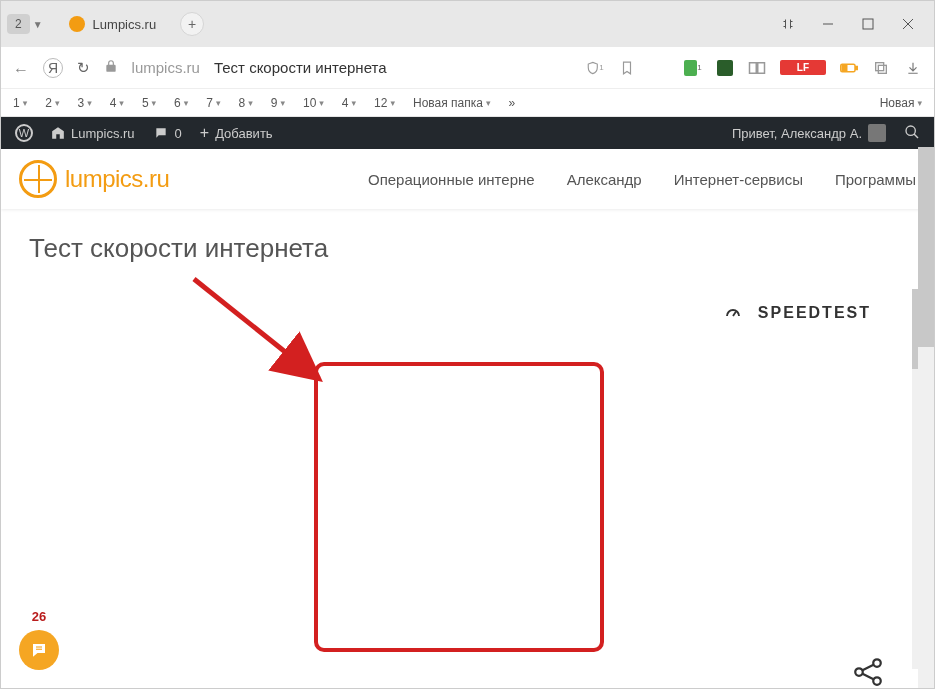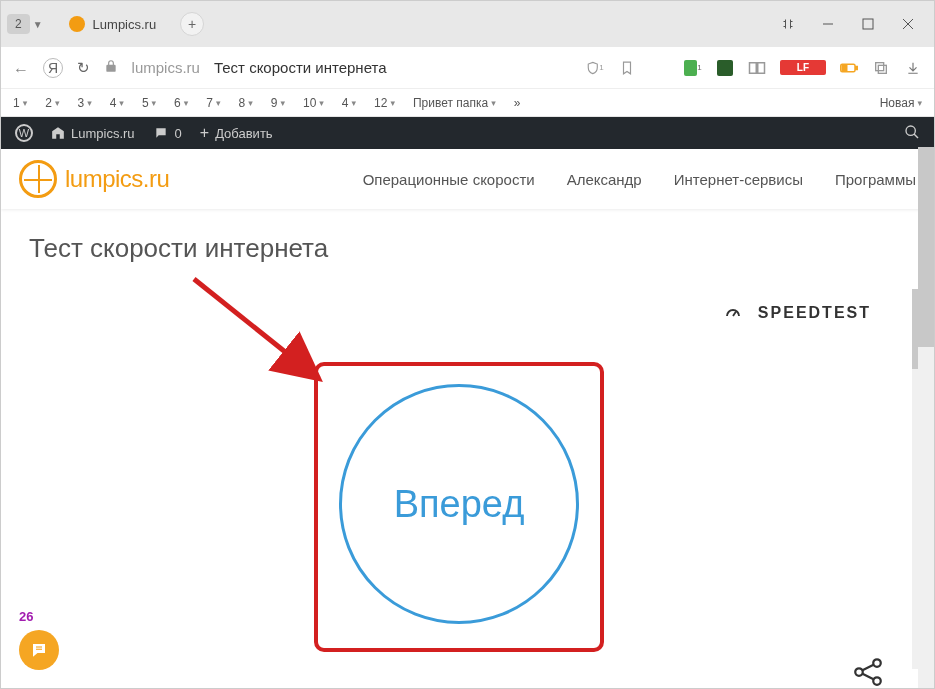--- a/index.html
+++ b/index.html
@@ -62,21 +62,21 @@
 .gauge-icon { width: 18px; height: 18px; }
 
 .highlight-box { position: absolute; left: 285px; top: 78px; width: 290px; height: 290px; border: 4px solid #d32020; border-radius: 10px; }
 .go-circle { position: absolute; left: 310px; top: 100px; width: 240px; height: 240px; border: 3px solid #3a9bd9; border-radius: 50%; display: flex; align-items: center; justify-content: center; font-size: 38px; color: #3a9bd9; font-weight: 400; cursor: pointer; }
 
 .arrow { position: absolute; left: 155px; top: -15px; }
 
 .share-btn { position: absolute; right: 20px; bottom: 10px; }
 
 .chat-badge { position: absolute; left: 18px; bottom: 18px; }
-.chat-count { color: #a21caf; font-size: 13px; font-weight: bold; margin-bottom: 6px; display: block; text-align: left; }
+.chat-count { color: #b91c1c; font-size: 13px; font-weight: bold; margin-bottom: 6px; display: block; text-align: center; }
 .chat-bubble { width: 40px; height: 40px; background: #f5a623; border-radius: 50%; display: flex; align-items: center; justify-content: center; }
 
 .inner-scroll { position: absolute; right: 8px; top: 288px; width: 14px; height: 380px; background: #f0f0f0; }
 .inner-scroll-thumb { width: 100%; height: 80px; background: #c8c8c8; }
 
 .right-scroll { position: absolute; right: 0; top: 146px; width: 16px; bottom: 0; background: #f0f0f0; }
 .right-scroll-thumb { width: 100%; height: 200px; background: #c8c8c8; }
 </style>
 </head>
 <body>
@@ -211,21 +211,21 @@
     </span>
   <span class="bm-item">
       <span>4</span>
       <span class="bm-chev">▾</span>
     </span>
   <span class="bm-item">
       <span>12</span>
       <span class="bm-chev">▾</span>
     </span>
   <span class="bm-item">
-      <span>Привет папка</span>
+      <span>Новая папка</span>
       <span class="bm-chev">▾</span>
     </span>
   <span>»</span>
   <div class="spacer"></div>
   <span class="bm-item">
       <span>Новая</span>
       <span class="bm-chev">▾</span>
     </span>
 </div>
 
@@ -241,33 +241,37 @@
       <svg width="16" height="14" viewBox="0 0 24 24" fill="#ccc">
         <path d="M4 4h16v12H8l-4 4V4z"></path>
       </svg>
       <span>0</span>
     </span>
   <span class="wp-item">
       <span style="font-size:16px">+</span>
       <span>Добавить</span>
     </span>
   <div class="spacer"></div>
+  <span class="wp-item">
+      <span>Привет, Александр А.</span>
+      <span class="wp-avatar"></span>
+    </span>
   <span><svg width="16" height="16" viewBox="0 0 24 24" fill="none" stroke="#ccc" stroke-width="2">
         <circle cx="10" cy="10" r="7"></circle>
         <line x1="15" y1="15" x2="21" y2="21"></line>
       </svg></span>
 </div>
 
 <div class="siteheader">
   <div class="logo-wrap">
     <span class="logo-orange"></span>
     <span class="logo-text">lumpics.ru</span>
   </div>
   <div class="spacer"></div>
-  <span class="nav-item">Операционные скорости</span>
+  <span class="nav-item">Операционные интерне</span>
   <span class="nav-item">Александр</span>
   <span class="nav-item">Интернет-сервисы</span>
   <span class="nav-item">Программы</span>
 </div>
 
 <div class="content">
   <h1 class="page-title">Тест скорости интернета</h1>
 
   <div class="speedtest-frame">
     <div class="speedtest-logo">
@@ -281,23 +285,20 @@
     <svg class="arrow" width="160" height="130" viewBox="0 0 160 130">
       <defs>
           <marker id="ah" markerWidth="12" markerHeight="12" refX="9" refY="5" orient="auto">
             <path d="M0,0 L10,5 L0,10 Z" fill="#d32020"></path>
           </marker>
         </defs>
       <line x1="10" y1="10" x2="135" y2="110" stroke="#d32020" stroke-width="5" marker-end="url(#ah)"></line>
     </svg>
 
     <div class="highlight-box"></div>
-    <div class="go-circle">
-      <span>Вперед</span>
-    </div>
 
     <div class="share-btn">
       <svg width="36" height="36" viewBox="0 0 24 24" fill="none" stroke="#333" stroke-width="1.5">
           <circle cx="6" cy="12" r="2.5"></circle>
           <circle cx="18" cy="6" r="2.5"></circle>
           <circle cx="18" cy="18" r="2.5"></circle>
           <line x1="8" y1="11" x2="16" y2="7"></line>
           <line x1="8" y1="13" x2="16" y2="17"></line>
         </svg>
     </div>

